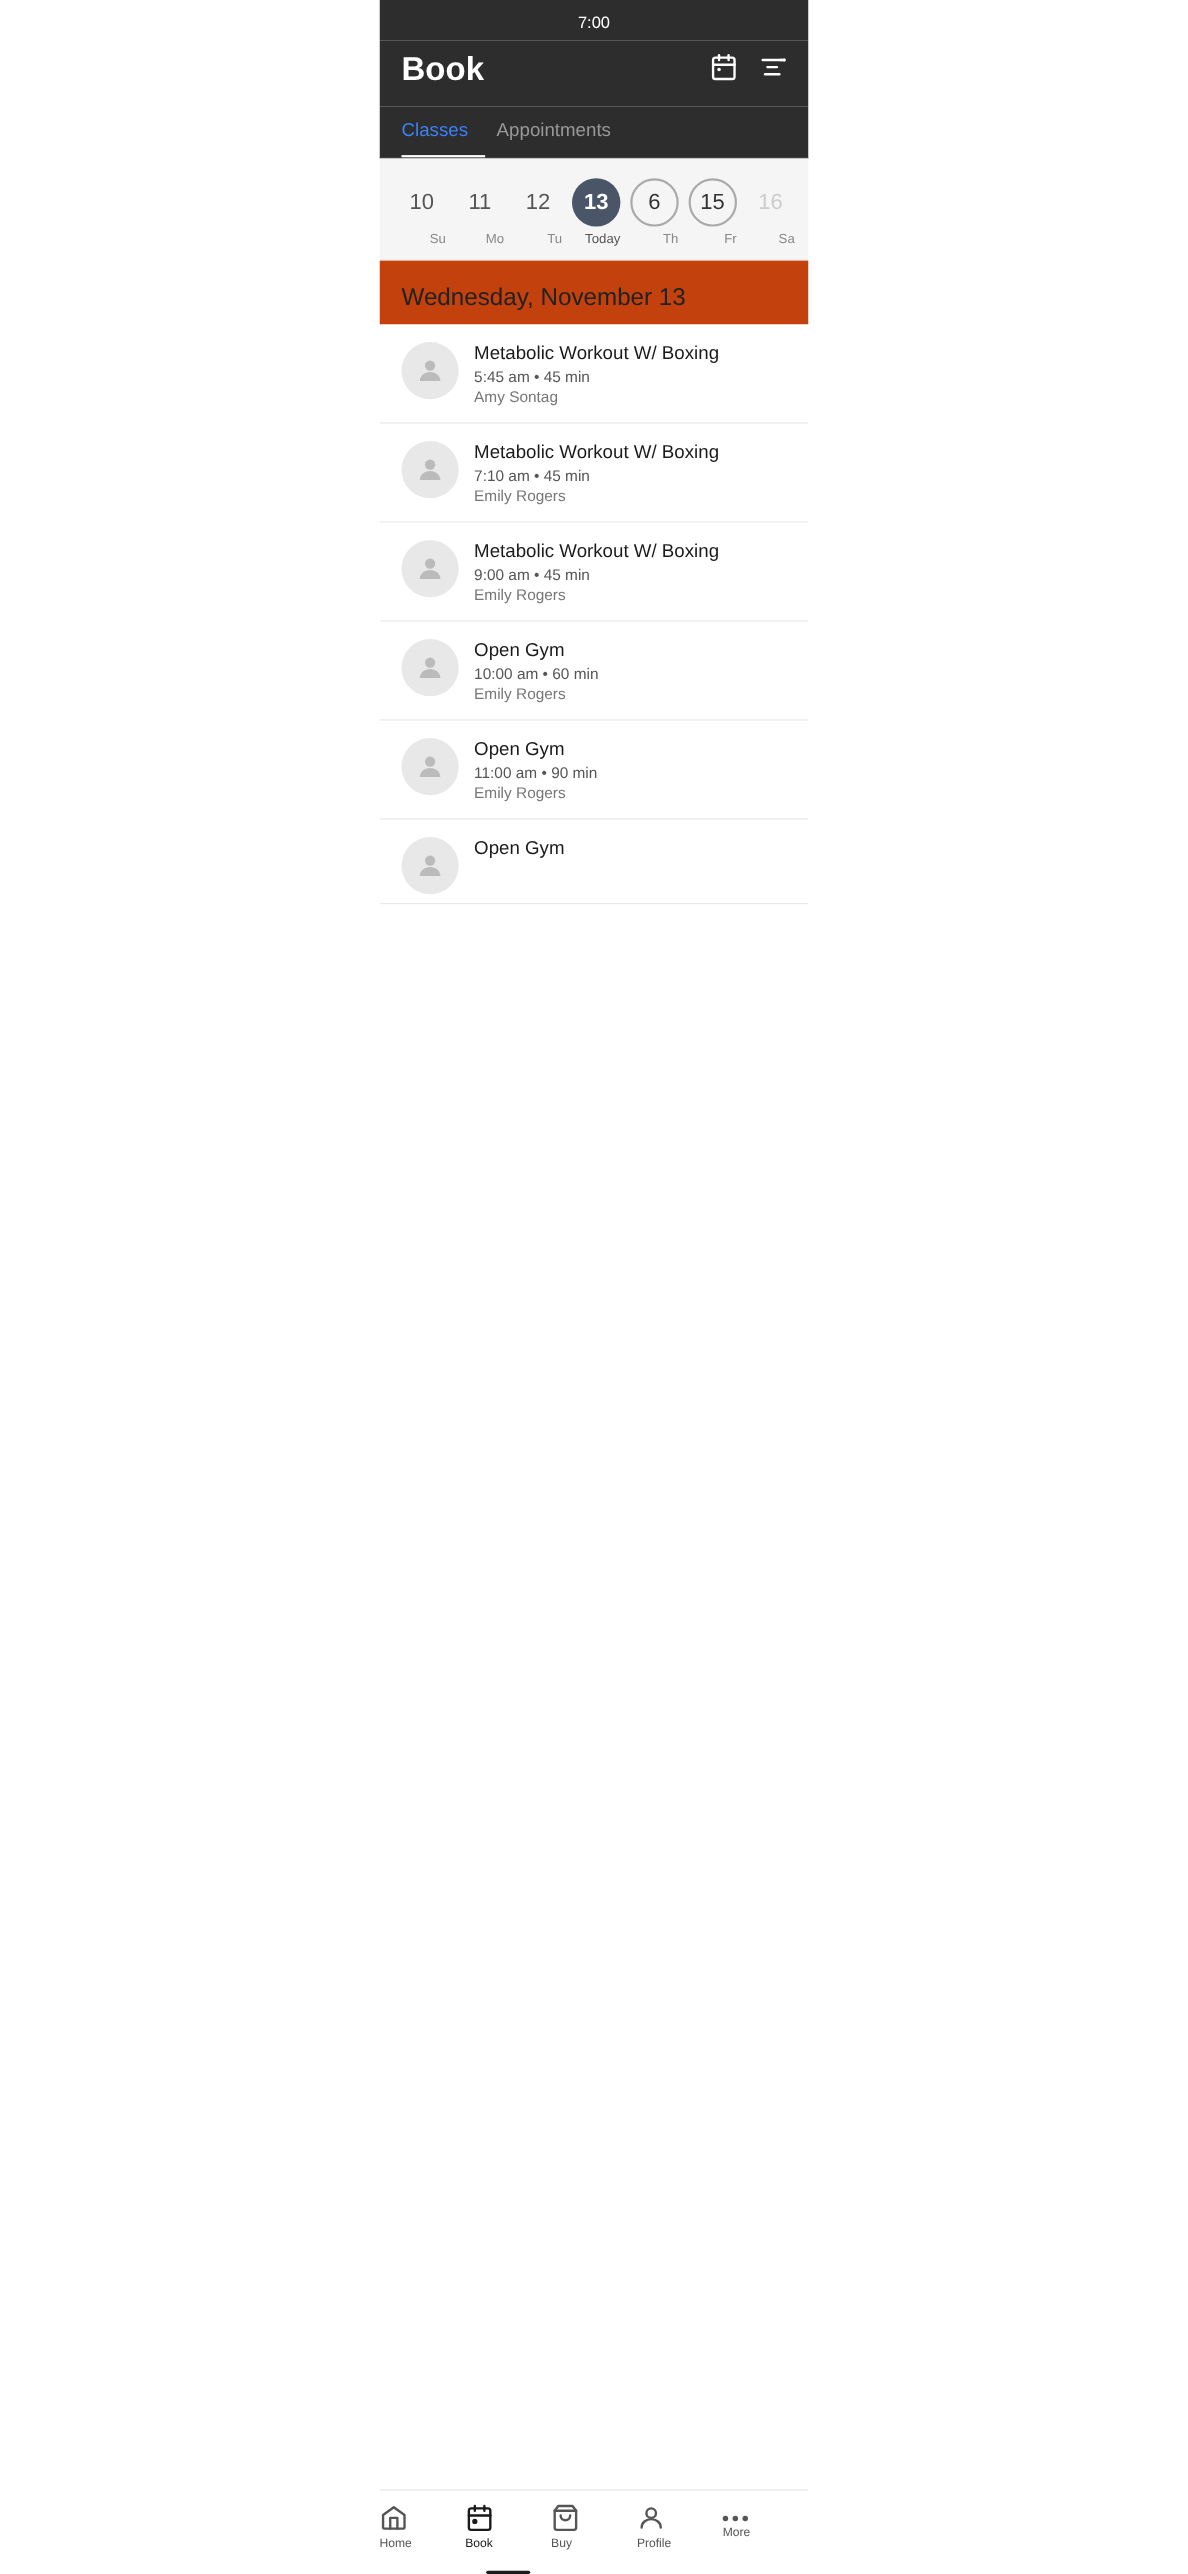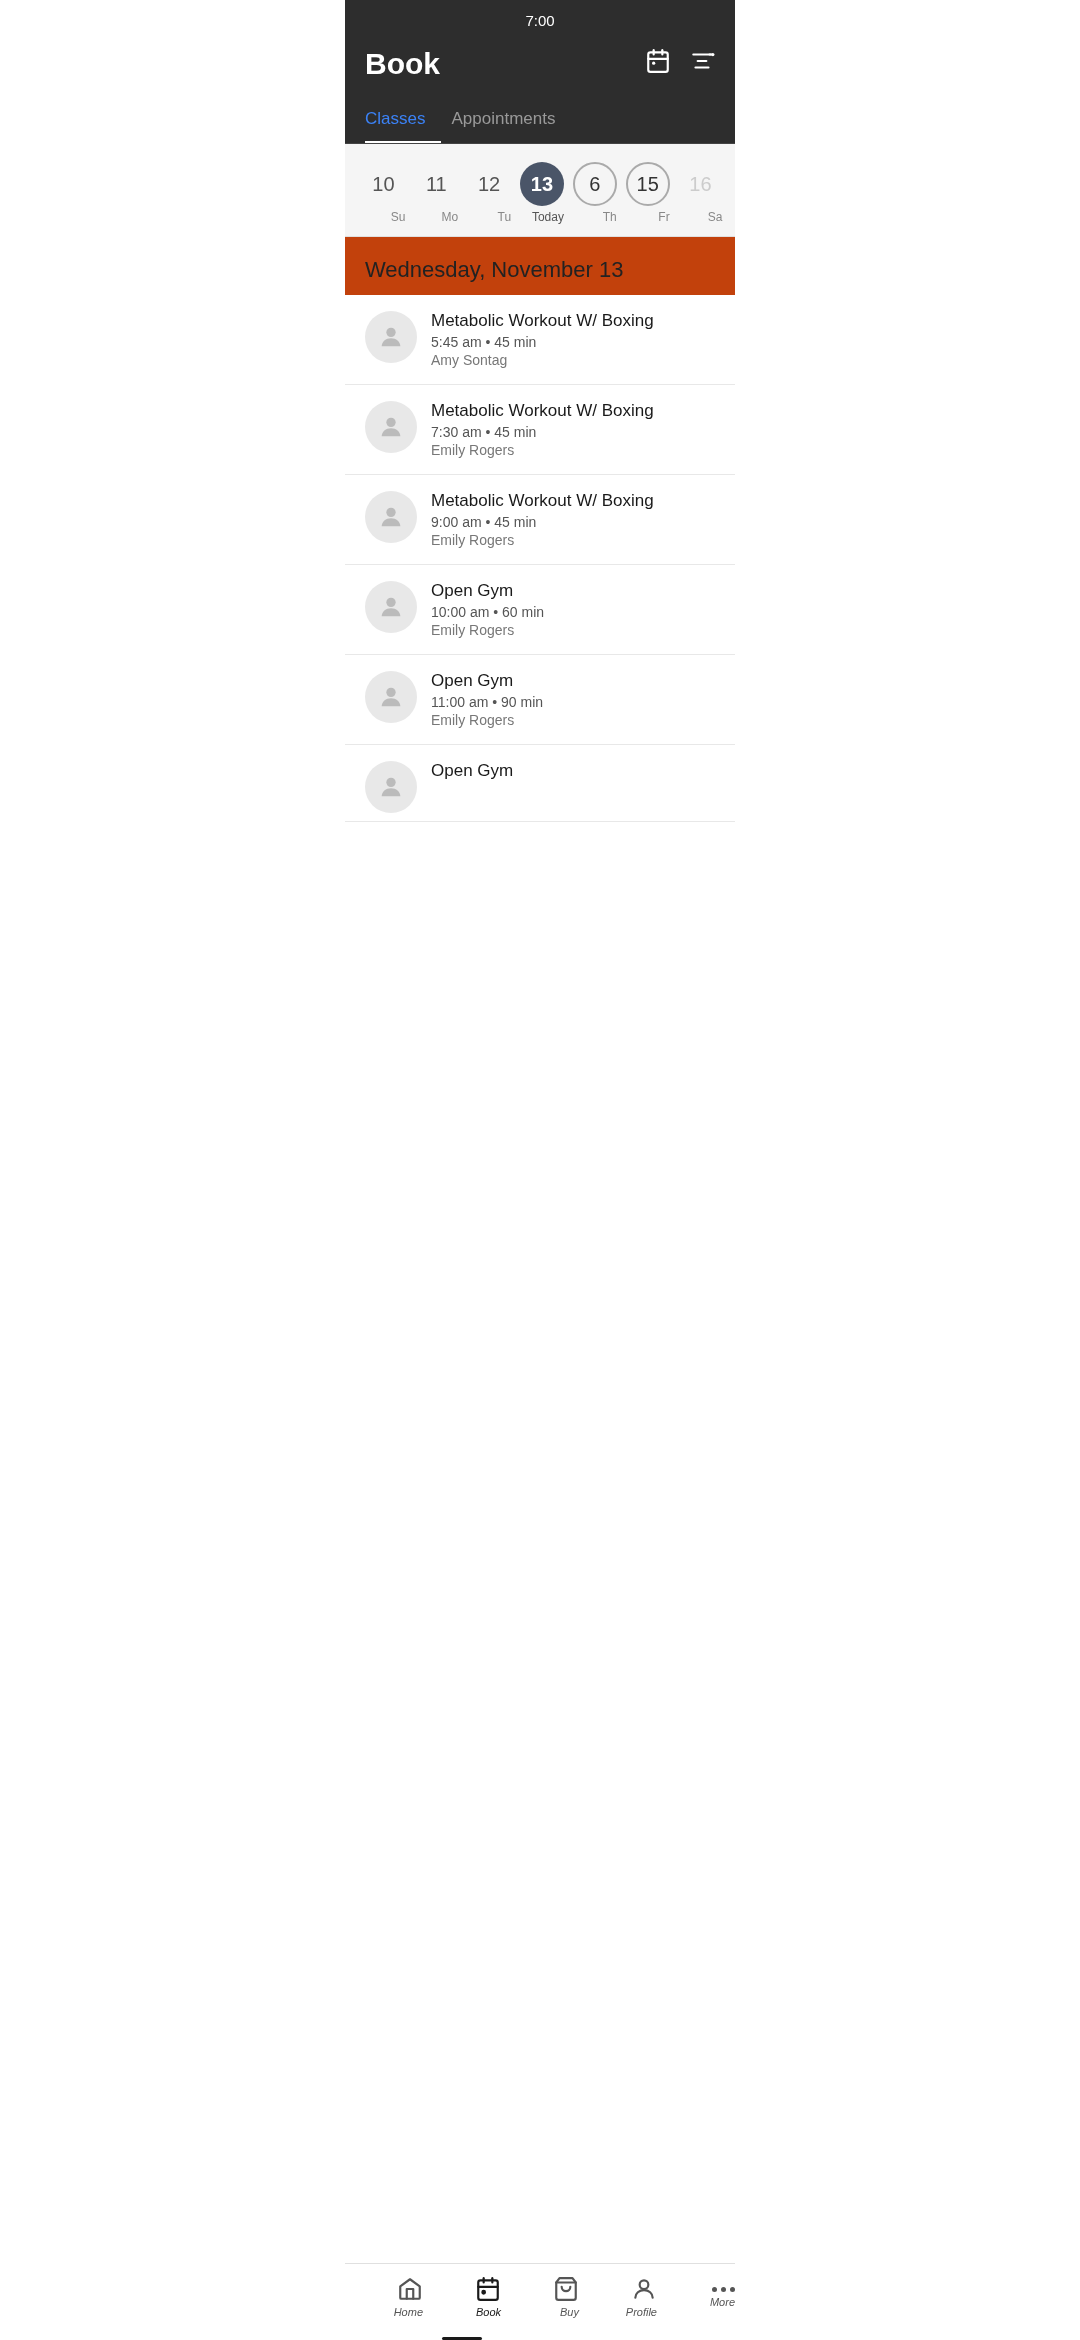--- a/index.html
+++ b/index.html
@@ -190,25 +190,24 @@
       border-top: 1px solid #e0e0e0;
       display: flex;
       justify-content: space-around;
       align-items: center;
       padding: 8px 0 18px 0;
       z-index: 100;
     }
     .nav-item {
       display: flex;
       flex-direction: column;
-      align-items: flex-end;
+      align-items: flex-start;
       cursor: pointer;
       flex: 1;
       padding: 4px 0;
-      font-style: italic;
     }
     .nav-icon {
       font-size: 24px;
       color: #555;
       margin-bottom: 4px;
     }
     .nav-icon.active {
       color: #1a1a1a;
     }
     .nav-label {
@@ -335,21 +334,21 @@
   <div class="class-item">
     <div class="class-avatar">
       <svg class="avatar-icon" width="28" height="28" viewBox="0 0 24 24" fill="#bbb">
         <circle cx="12" cy="8" r="4"></circle>
         <path d="M4 20c0-4 3.6-7 8-7s8 3 8 7"></path>
       </svg>
     </div>
     <div class="class-info">
       <div class="class-name">Metabolic Workout W/ Boxing</div>
       <div class="class-time">
-        <span>7:30 am</span>
+        <span>7:10 am</span>
         <span> • </span>
         <span>45 min</span>
       </div>
       <div class="class-instructor">Emily Rogers</div>
     </div>
   </div>
 
 
   <div class="class-item">
     <div class="class-avatar">

